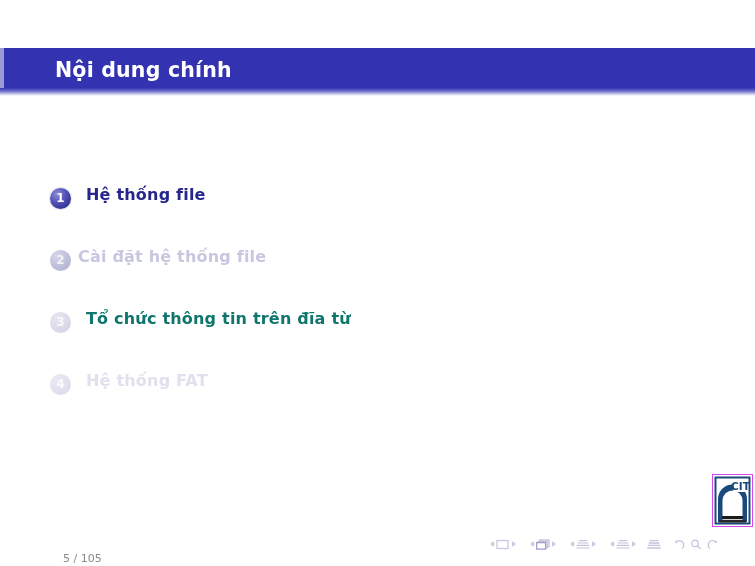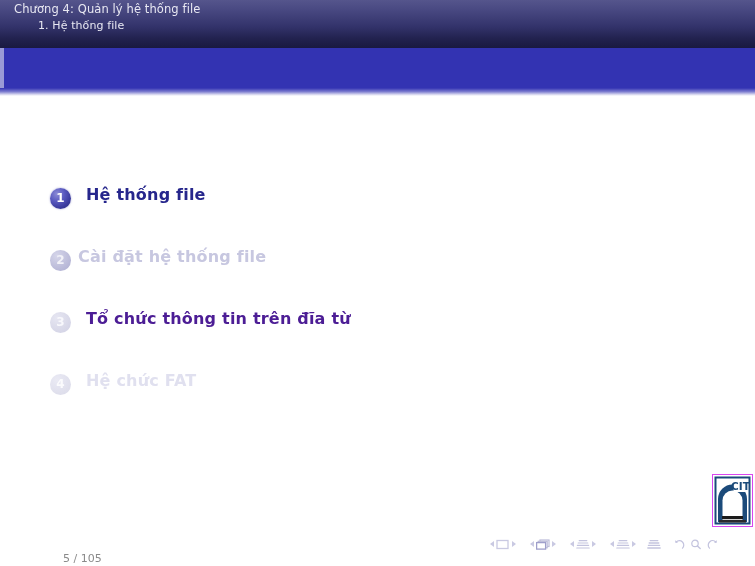--- a/index.html
+++ b/index.html
@@ -121,21 +121,21 @@
   .lvl-dim1 .toc-badge {
     background: radial-gradient(circle at 33% 28%, #d6d6ea 0%, #c6c6e0 36%, #b9b9d8 68%, #aeaed0 100%);
     color: #f2f2f8;
   }
   .lvl-dim1 .toc-label { color: #c7c7e0; margin-left: 7px; }
 
   .lvl-dim2 .toc-badge {
     background: radial-gradient(circle at 33% 28%, #e6e6f2 0%, #dedeec 36%, #d7d7e8 68%, #d2d2e4 100%);
     color: #f8f8fc;
   }
-  .lvl-dim2 .toc-label { color: #4c1d95; }
+  .lvl-dim2 .toc-label { color: #0f766e; }
 
   .lvl-dim3 .toc-badge {
     background: radial-gradient(circle at 33% 28%, #eaeaf4 0%, #e4e4f0 36%, #dfdfec 68%, #dbdbe9 100%);
     color: #fbfbfd;
   }
   .lvl-dim3 .toc-label { color: #e0e0ef; }
 
   
   #pagenum {
     position: absolute;
@@ -190,49 +190,46 @@
     border: 1px solid #d946ef;
     box-sizing: border-box;
     overflow: hidden;
   }
 </style>
 </head>
 <body>
 
 <div id="slide">
 
-  <div id="headbar">
-    <div class="headline" id="head-chapter">Chương 4: Quản lý hệ thống file</div>
-    <div class="headline" id="head-section">1. Hệ thống file</div>
-  </div>
 
   <div id="titleband"></div>
   <div id="titleband-edge"></div>
   <div id="titleband-fade"></div>
+  <div id="slide-title">Nội dung chính</div>
 
   <div id="toc">
 
     <div class="toc-item lvl-active">
       <div class="toc-badge">1</div>
       <div class="toc-label">Hệ thống file</div>
     </div>
 
     <div class="toc-item lvl-dim1">
       <div class="toc-badge">2</div>
       <div class="toc-label">Cài đặt hệ thống file</div>
     </div>
 
     <div class="toc-item lvl-dim2">
       <div class="toc-badge">3</div>
       <div class="toc-label">Tổ chức thông tin trên đĩa từ</div>
     </div>
 
     <div class="toc-item lvl-dim3">
       <div class="toc-badge">4</div>
-      <div class="toc-label">Hệ chức FAT</div>
+      <div class="toc-label">Hệ thống FAT</div>
     </div>
 
   </div>
 
   <div id="pagenum">5 /  105</div>
 
   <div id="navsyms">
 
     <div class="nav-group">
       <span class="nav-tri left"></span>

